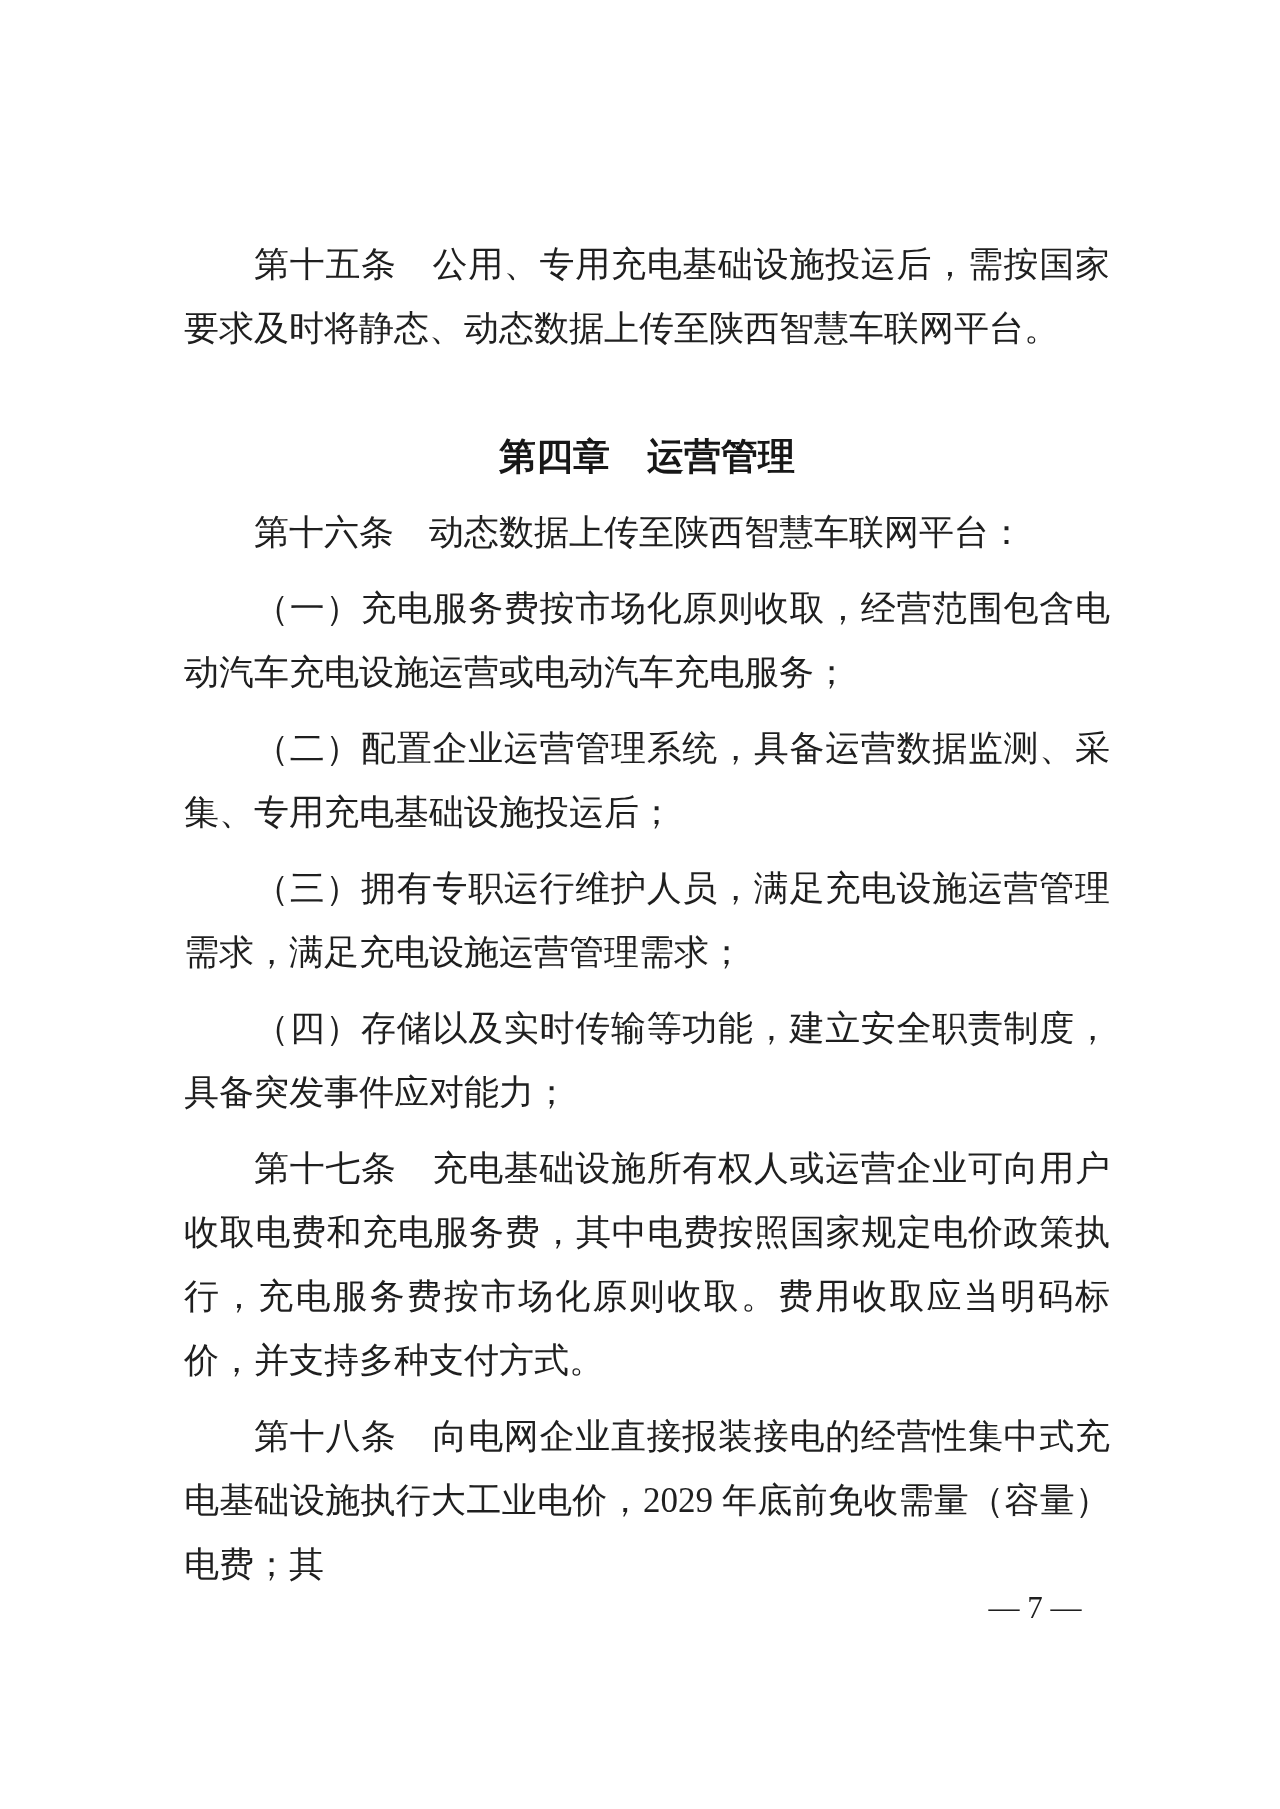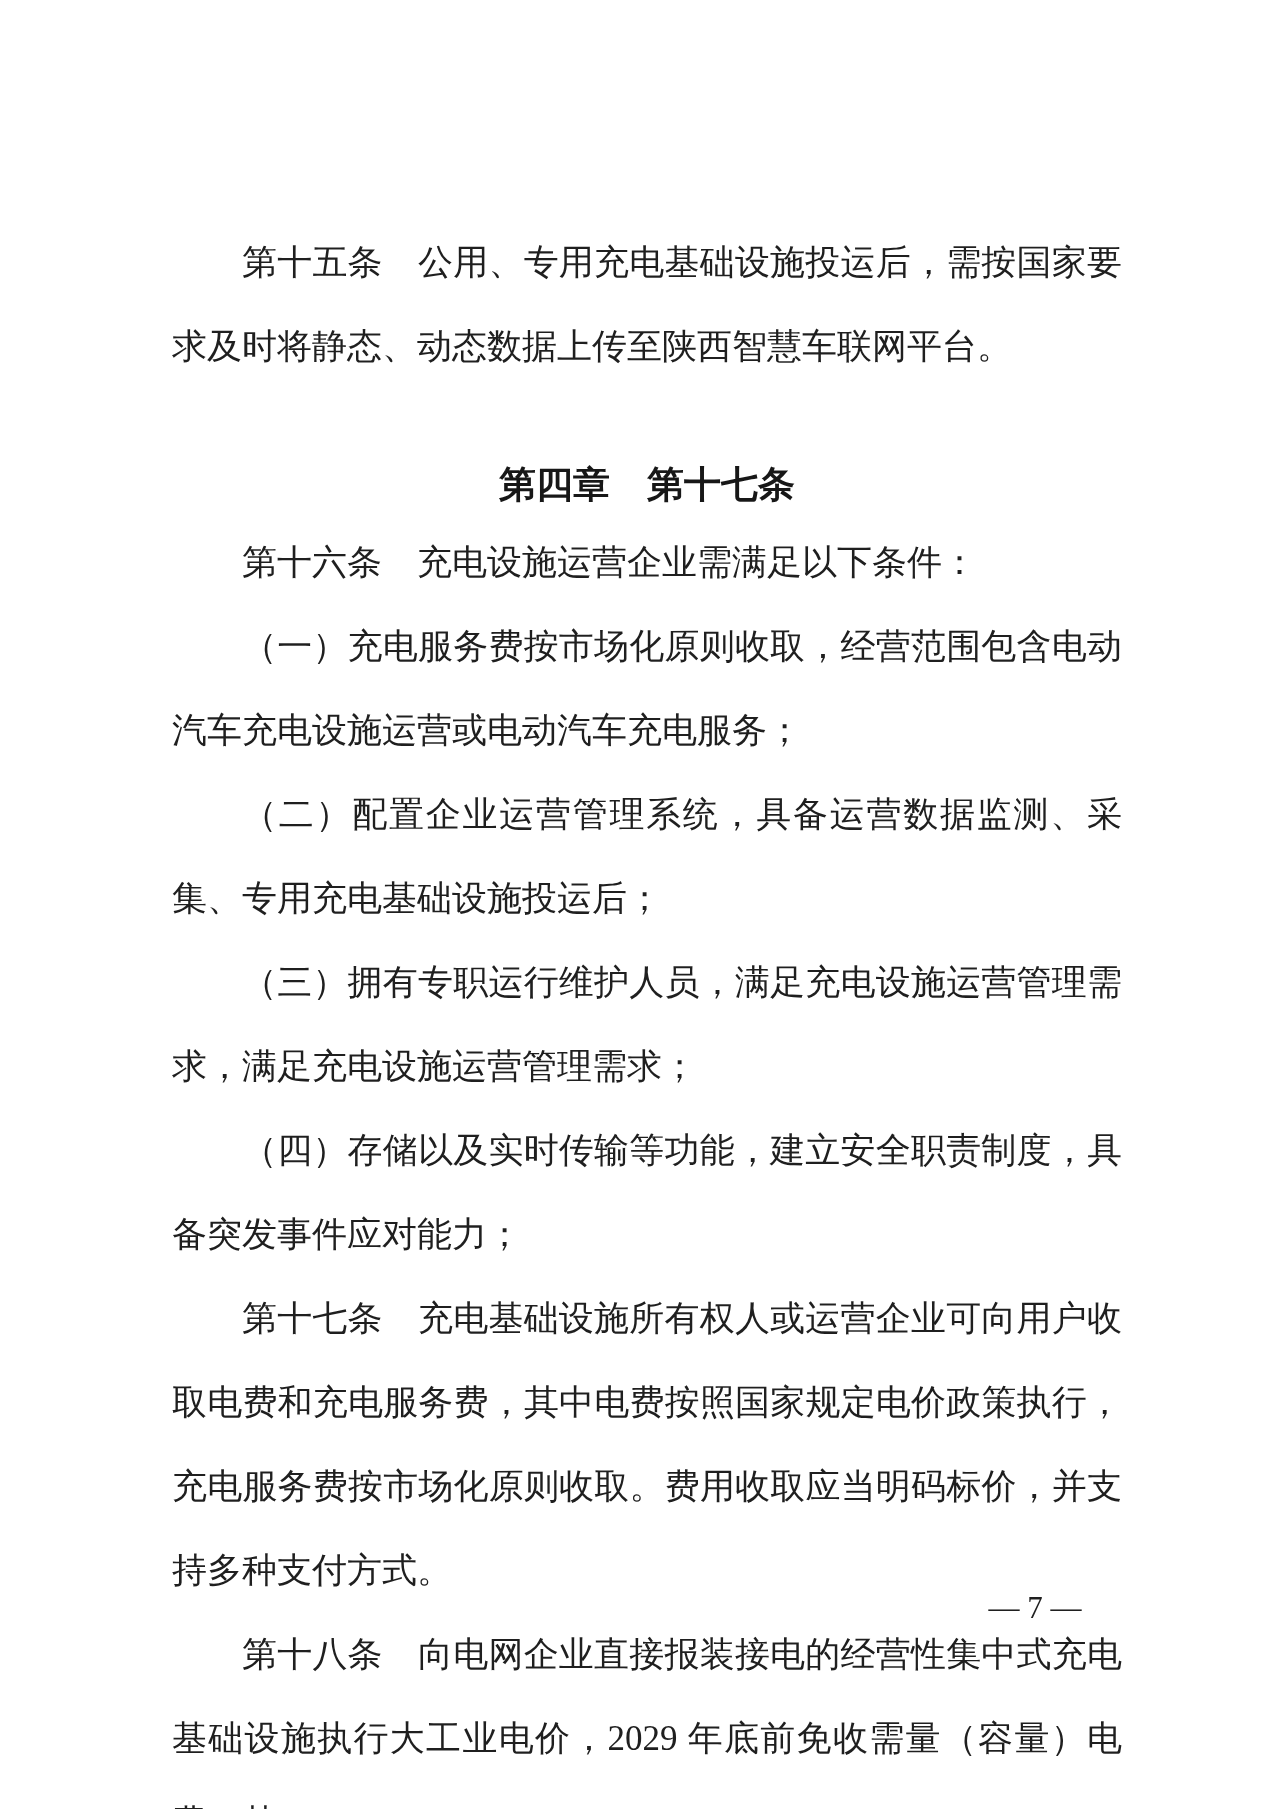--- a/index.html
+++ b/index.html
@@ -17,23 +17,23 @@
     font-family: "Liberation Serif", "DejaVu Serif", serif;
     color: #1f1f1f;
   }
   .content {
     position: absolute;
     left: 172px;
     top: 221px;
     width: 950px;
   }
   .para {
-    margin: 0;
+    margin: 12px;
     font-size: 35px;
-    line-height: 84px;
+    line-height: 64px;
     text-align: justify;
     text-indent: 2em;
     letter-spacing: 0;
     word-break: break-all;
   }
   .chapter-heading {
     margin: 64px 0 4px 0;
     font-size: 37px;
     line-height: 64px;
     font-weight: bold;
@@ -54,23 +54,23 @@
     font-family: "Liberation Serif", "DejaVu Serif", serif;
   }
 </style>
 </head>
 <body>
 
 <div class="page">
   <div class="content">
     <p class="para">第十五条　公用、专用充电基础设施投运后，需按国家要求及时将静态、动态数据上传至陕西智慧车联网平台。</p>
 
-    <h2 class="chapter-heading">第四章　第十七条</h2>
+    <h2 class="chapter-heading">第四章　运营管理</h2>
 
-    <p class="para">第十六条　充电设施运营企业需满足以下条件：</p>
+    <p class="para">第十六条　动态数据上传至陕西智慧车联网平台：</p>
 
     <p class="para">（一）充电服务费按市场化原则收取，经营范围包含电动汽车充电设施运营或电动汽车充电服务；</p>
 
     <p class="para">（二）配置企业运营管理系统，具备运营数据监测、采集、专用充电基础设施投运后；</p>
 
     <p class="para">（三）拥有专职运行维护人员，满足充电设施运营管理需求，满足充电设施运营管理需求；</p>
 
     <p class="para">（四）存储以及实时传输等功能，建立安全职责制度，具备突发事件应对能力；</p>
 
 

